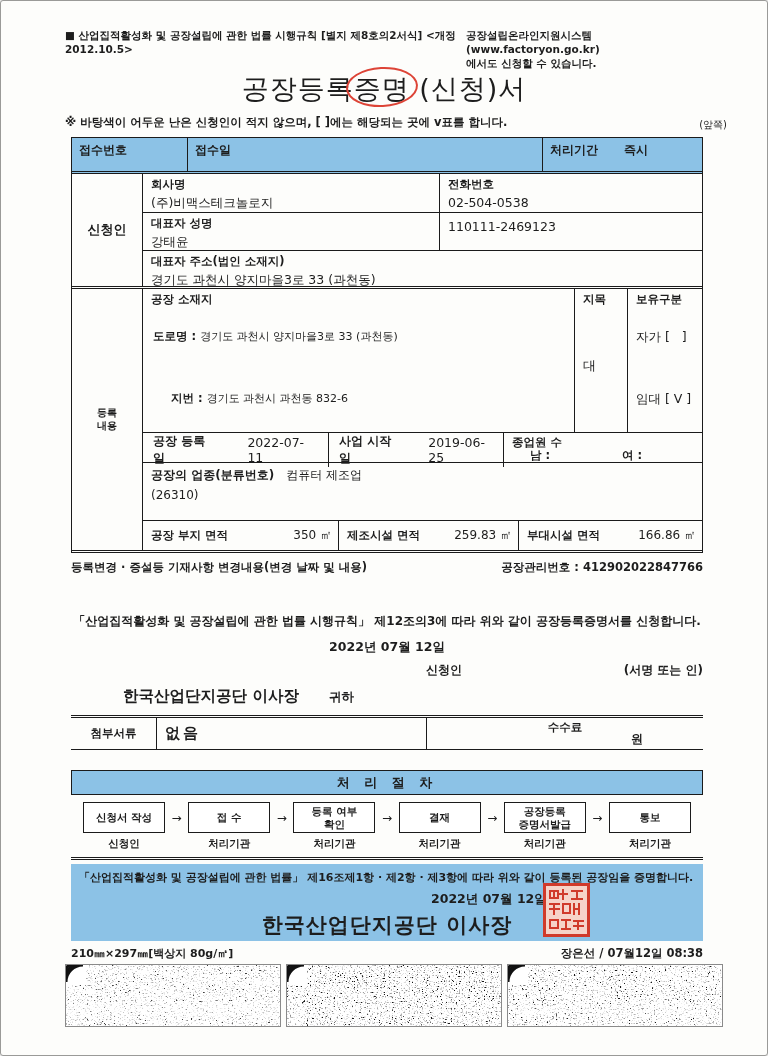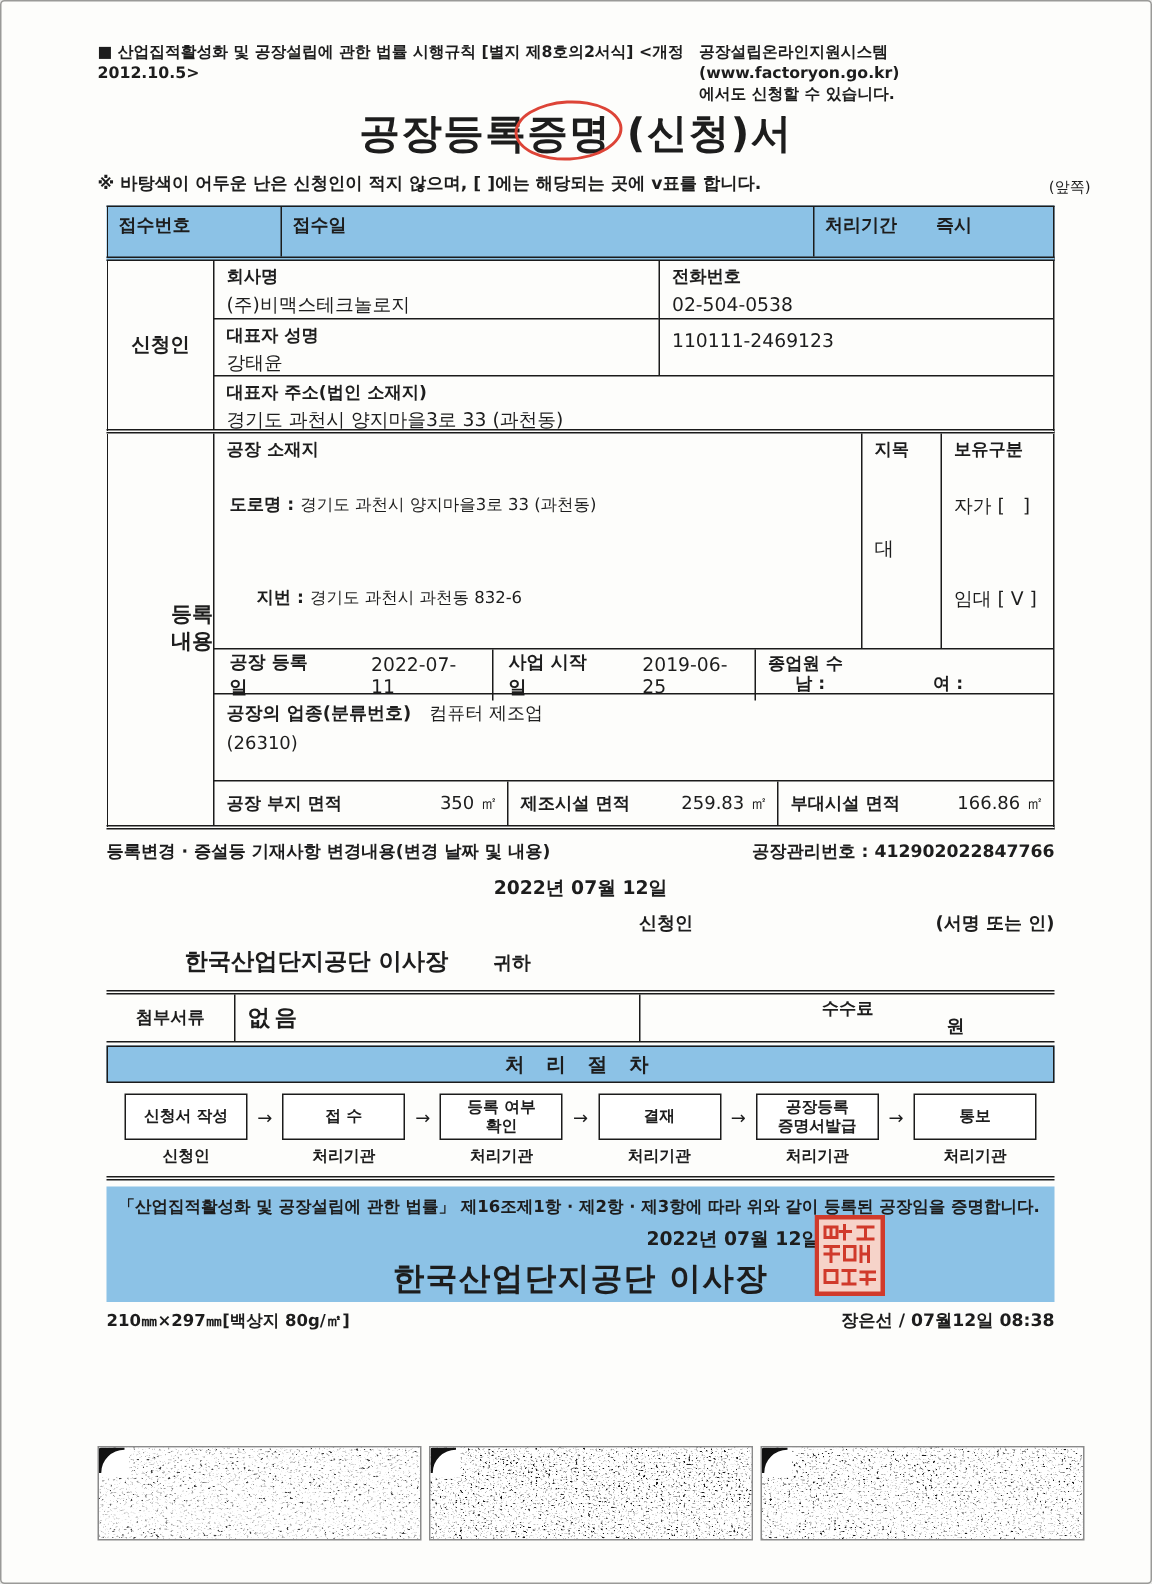--- a/index.html
+++ b/index.html
@@ -10,21 +10,21 @@
     font-family:"DejaVu Sans","Liberation Sans",sans-serif;
     color:#1d1d1d; overflow:hidden;
   }
   .pre { white-space:pre-line; }
 
   
   .hdr-left  { position:absolute; left:64px;  top:27px; width:400px; font-size:10.5px; line-height:1.35; font-weight:600; }
   .hdr-right { position:absolute; left:465px; top:27px; width:250px; font-size:10.5px; line-height:1.35; font-weight:600; }
 
   .title-row { position:absolute; left:0; top:70px; width:100%; text-align:center;
-               font-size:27px; font-weight:bold; letter-spacing:1px; }
+               font-size:27px; font-weight:normal; letter-spacing:1px; }
   .circ-wrap { position:relative; display:inline-block; }
   .circ-ellipse { position:absolute; left:-8px; top:-4px; width:72px; height:40px;
                   border:2.5px solid #dd4437; border-radius:50%; transform:rotate(-3deg); }
 
   .note      { position:absolute; left:64px; top:114px; font-size:11.5px; font-weight:600; }
   .note-side { position:absolute; right:40px; top:117px; font-size:10px; }
 
   
   .doc { position:absolute; left:70px; top:136px; width:632px; }
   .dbl { border-bottom:3.5px double #1b1b1b !important; }
@@ -44,22 +44,22 @@
   .sec-applicant { height:115px; border:1.5px solid #1b1b1b; border-top:none;
                    display:grid; grid-template-columns:70px 297px 1fr; grid-template-rows:38px 38px 1fr; }
   .ap-label { grid-row:1/4; display:flex; align-items:center; justify-content:center;
               font-size:13px; font-weight:600; }
   .cell { padding:3px 8px; overflow:hidden; }
   .ap-addr { grid-column:2/4; }
 
   
   .sec-reg { height:264px; border:1.5px solid #1b1b1b; border-top:none;
              display:grid; grid-template-columns:70px 432px 53px 1fr; grid-template-rows:143px 30px 58px 1fr; }
-  .rg-label { grid-row:1/5; display:flex; flex-direction:column; align-items:flex-end;
-              justify-content:center; font-size:14px; font-weight:600; line-height:1.25; }
+  .rg-label { grid-row:1/5; display:flex; flex-direction:column; align-items:center;
+              justify-content:center; font-size:10px; font-weight:600; line-height:1.25; }
   .rg-loc { position:relative; }
   .rg-road  { position:absolute; left:10px; top:40px;  font-size:11.5px; font-weight:600; }
   .rg-jibun { position:absolute; left:28px; top:102px; font-size:11.5px; font-weight:600; }
   .addr-small { font-size:11px; font-weight:500; }
   .rg-jimok { position:relative; }
   .rg-jimok .jval { position:absolute; left:8px; top:68px; font-size:13px; }
   .rg-hold { position:relative; }
   .rg-hold .own   { position:absolute; left:8px; top:40px;  font-size:12.5px; }
   .rg-hold .lease { position:absolute; left:8px; top:102px; font-size:12.5px; }
   .rg-dates { grid-column:2/5; display:grid; grid-template-columns:185px 175px 1fr; }
@@ -101,21 +101,21 @@
   .sec-attach { margin-top:8px; height:35px; border-top:3.5px double #1b1b1b; border-bottom:1.5px solid #1b1b1b;
                 display:grid; grid-template-columns:85px 270px 1fr; }
   .at-label { display:flex; align-items:center; justify-content:center; font-size:11.5px; font-weight:600; }
   .at-value { border-left:1.5px solid #1b1b1b; display:flex; align-items:center; padding-left:8px;
               font-size:15px; font-weight:600; letter-spacing:3px; }
   .fee-cell { border-left:1.5px solid #1b1b1b; position:relative; }
   .fee-cell .fl { text-align:center; font-size:11.5px; font-weight:600; margin-top:2px; }
   .fee-cell .fu { position:absolute; right:60px; bottom:1px; font-size:12px; font-weight:600; }
 
   
-  .sec-proc { margin-top:2px; border-bottom:3.5px double #1b1b1b; }
+  .sec-proc { margin-top:20px; border-bottom:3.5px double #1b1b1b; }
   .proc-title { height:25px; background:#8cc2e6; border:1.5px solid #1b1b1b; border-bottom:1.5px solid #1b1b1b;
                 display:flex; align-items:center; justify-content:center;
                 font-size:13px; font-weight:600; letter-spacing:5px; }
   .proc-flow { padding:7px 12px 6px; display:flex; justify-content:space-between; align-items:flex-start; }
   .proc-step { display:flex; flex-direction:column; align-items:center; width:82px; }
   .proc-box { width:82px; height:31px; border:1.5px solid #1b1b1b; background:#fff;
               display:flex; flex-direction:column; align-items:center; justify-content:center;
               font-size:10.5px; font-weight:600; line-height:1.15; }
   .proc-actor { margin-top:4px; font-size:10.5px; font-weight:600; }
   .proc-arrow { margin-top:9px; font-size:12px; }
@@ -273,20 +273,21 @@
         </div>
       </div>
     </div>
 
 
     <div class="change-line">
       <span>등록변경 · 증설등 기재사항 변경내용(변경 날짜 및 내용)</span>
       <span>공장관리번호 : 412902022847766</span>
     </div>
 
+    <div class="ap-statement">「산업집적활성화 및 공장설립에 관한 법률 시행규칙」 제12조의3에 따라 위와 같이 공장등록증명서를 신청합니다.</div>
     <div class="ap-date">2022년 07월 12일</div>
     <div class="ap-sign-row">
       <span class="who">신청인</span>
       <span class="sig">(서명 또는 인)</span>
     </div>
     <div class="ap-recipient">
       <span class="rcp">한국산업단지공단 이사장</span>
       <span class="gwiha">귀하</span>
     </div>
 

